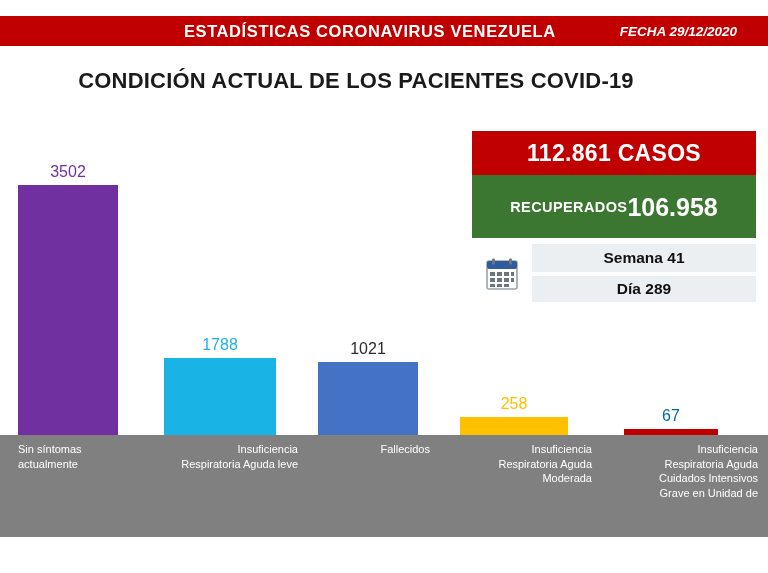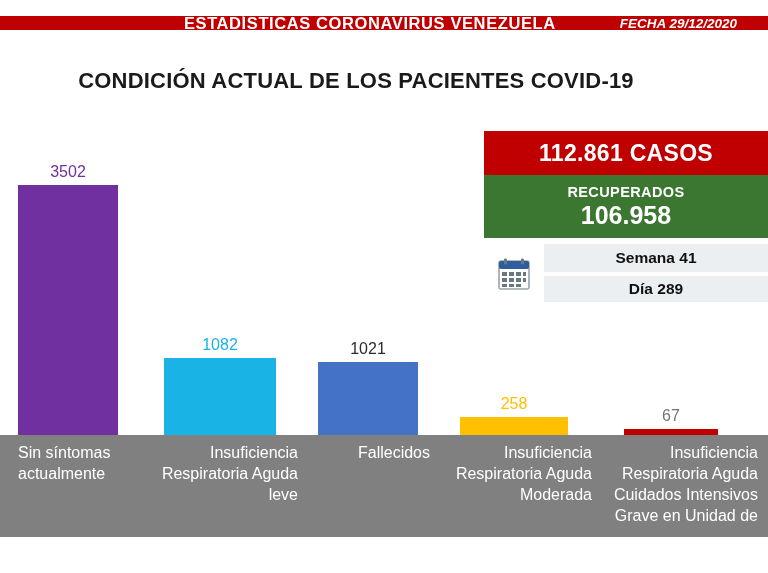--- a/index.html
+++ b/index.html
@@ -11,21 +11,21 @@
   }
   #page {
     position: relative;
     width: 768px; height: 573px;
     background: #ffffff;
   }
 
   
   .header-bar {
     position: absolute; left: 0; top: 16px;
-    width: 768px; height: 14px;
+    width: 768px; height: 30px;
     background: #c00000;
     display: flex; align-items: center;
   }
   .header-title {
     flex: 1;
     text-align: center;
     color: #ffffff;
     font-size: 16.5px;
     font-weight: bold;
     letter-spacing: 0.6px;
@@ -46,37 +46,37 @@
     width: 712px;
     text-align: center;
     font-size: 22px;
     font-weight: bold;
     color: #1a1a1a;
     letter-spacing: 0.2px;
   }
 
   
   .stats-panel {
-    position: absolute; right: 0; top: 131px;
+    position: absolute; right: 12px; top: 131px;
     width: 284px;
   }
   .stats-cases {
     background: #c00000;
     color: #ffffff;
     height: 44px;
     display: flex; align-items: center; justify-content: center;
     font-size: 23px;
     font-weight: bold;
     letter-spacing: 0.3px;
   }
   .stats-recovered {
     background: #3c7731;
     color: #ffffff;
     height: 63px;
-    display: flex; flex-direction: column;
+    display: flex; flex-direction: row;
     align-items: center; justify-content: center;
     padding-top: 2px;
   }
   .stats-recovered-label {
     font-size: 14.5px;
     font-weight: bold;
     letter-spacing: 0.4px;
     line-height: 1.1;
   }
   .stats-recovered-value {
@@ -136,21 +136,21 @@
   .label-strip {
     position: absolute;
     left: 0; top: 435px;
     width: 768px; height: 102px;
     background: #808080;
   }
   .label-cell {
     position: absolute;
     top: 7px;
     color: #ffffff;
-    font-size: 16px;
+    font-size: 11px;
     line-height: 1.32;
   }
   .label-cell.centered { text-align: right; }
   .label-cell.left { text-align: left; }
 </style>
 </head>
 <body>
 
 <div id="page">
 
@@ -196,33 +196,33 @@
     </div>
   </div>
 
   <div class="chart-area">
     <div class="bars" id="bars">
         <div class="bar-group" style="left: 18px; width: 100px;">
           <div class="bar-value" style="color: rgb(112, 48, 160);">3502</div>
           <div class="bar-rect" style="height: 250px; background: rgb(112, 48, 160);"></div>
         </div>
         <div class="bar-group" style="left: 164px; width: 112px;">
-          <div class="bar-value" style="color: rgb(25, 180, 229);">1082</div>
+          <div class="bar-value" style="color: rgb(25, 180, 229);">1788</div>
           <div class="bar-rect" style="height: 77px; background: rgb(25, 180, 229);"></div>
         </div>
         <div class="bar-group" style="left: 318px; width: 100px;">
           <div class="bar-value" style="color: rgb(43, 43, 43);">1021</div>
           <div class="bar-rect" style="height: 73px; background: rgb(68, 114, 196);"></div>
         </div>
         <div class="bar-group" style="left: 460px; width: 108px;">
           <div class="bar-value" style="color: rgb(255, 192, 0);">258</div>
           <div class="bar-rect" style="height: 18px; background: rgb(255, 192, 0);"></div>
         </div>
         <div class="bar-group" style="left: 624px; width: 94px;">
-          <div class="bar-value" style="color: #737373;">67</div>
+          <div class="bar-value" style="color: #0369a1;">67</div>
           <div class="bar-rect" style="height: 6px; background: rgb(192, 0, 0);"></div>
         </div>
       </div>
   </div>
 
   <div class="label-strip" id="label-strip">
       <div class="label-cell left" style="left: 18px; width: 118px;">
         <div>Sin síntomas</div>
         <div>actualmente</div>
       </div>

